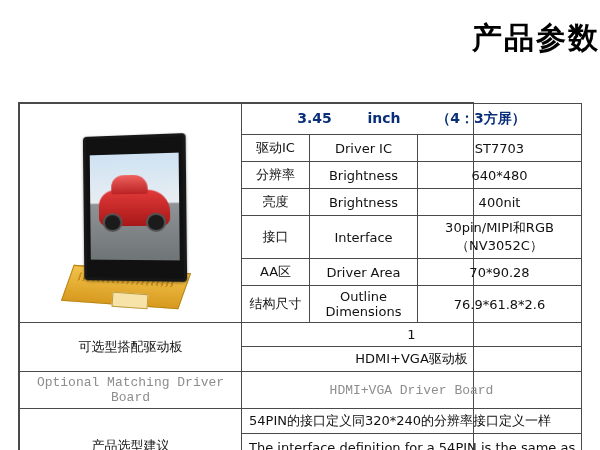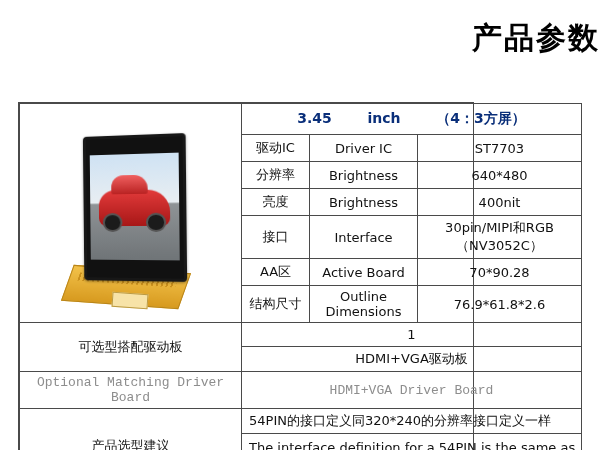--- a/index.html
+++ b/index.html
@@ -183,21 +183,21 @@
           <td class="ecell">Brightness</td>
           <td class="vcell">400nit</td>
         </tr>
         <tr class="rowh">
           <td class="kcell">接口</td>
           <td class="ecell">Interface</td>
           <td class="vcell">30pin/MIPI和RGB（NV3052C）</td>
         </tr>
         <tr class="rowh">
           <td class="kcell">AA区</td>
-          <td class="ecell">Active Board</td>
+          <td class="ecell">Driver Area</td>
           <td class="vcell">70*90.28</td>
         </tr>
         <tr class="rowh">
           <td class="kcell">结构尺寸</td>
           <td class="ecell">Outline Dimensions</td>
           <td class="vcell">76.9*61.8*2.6</td>
         </tr>
 
         <tr class="rowopt">
           <td rowspan="2">可选型搭配驱动板</td>

